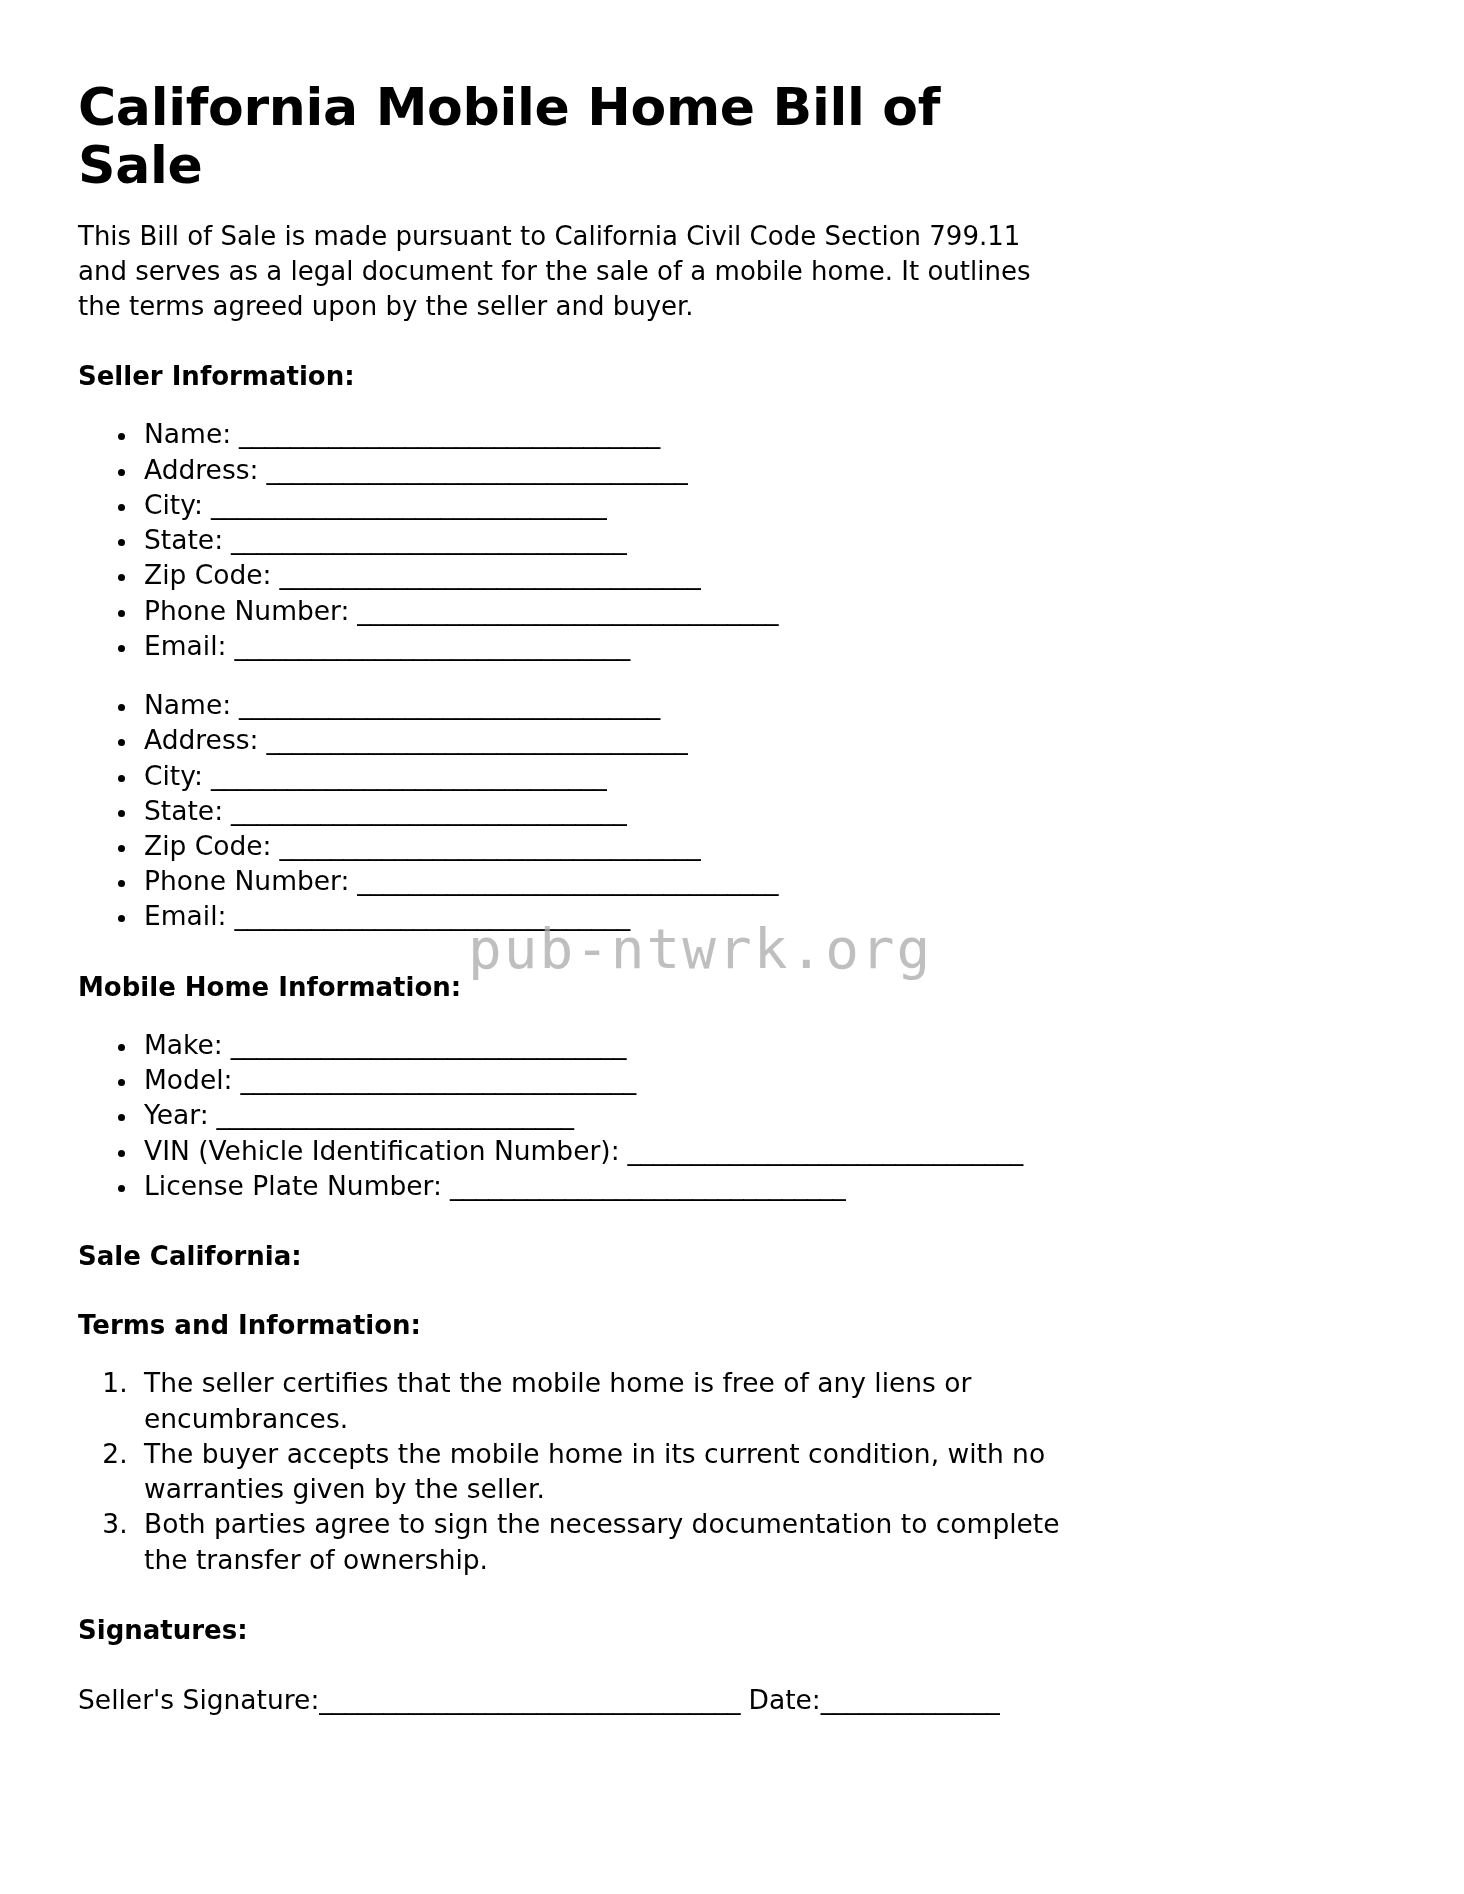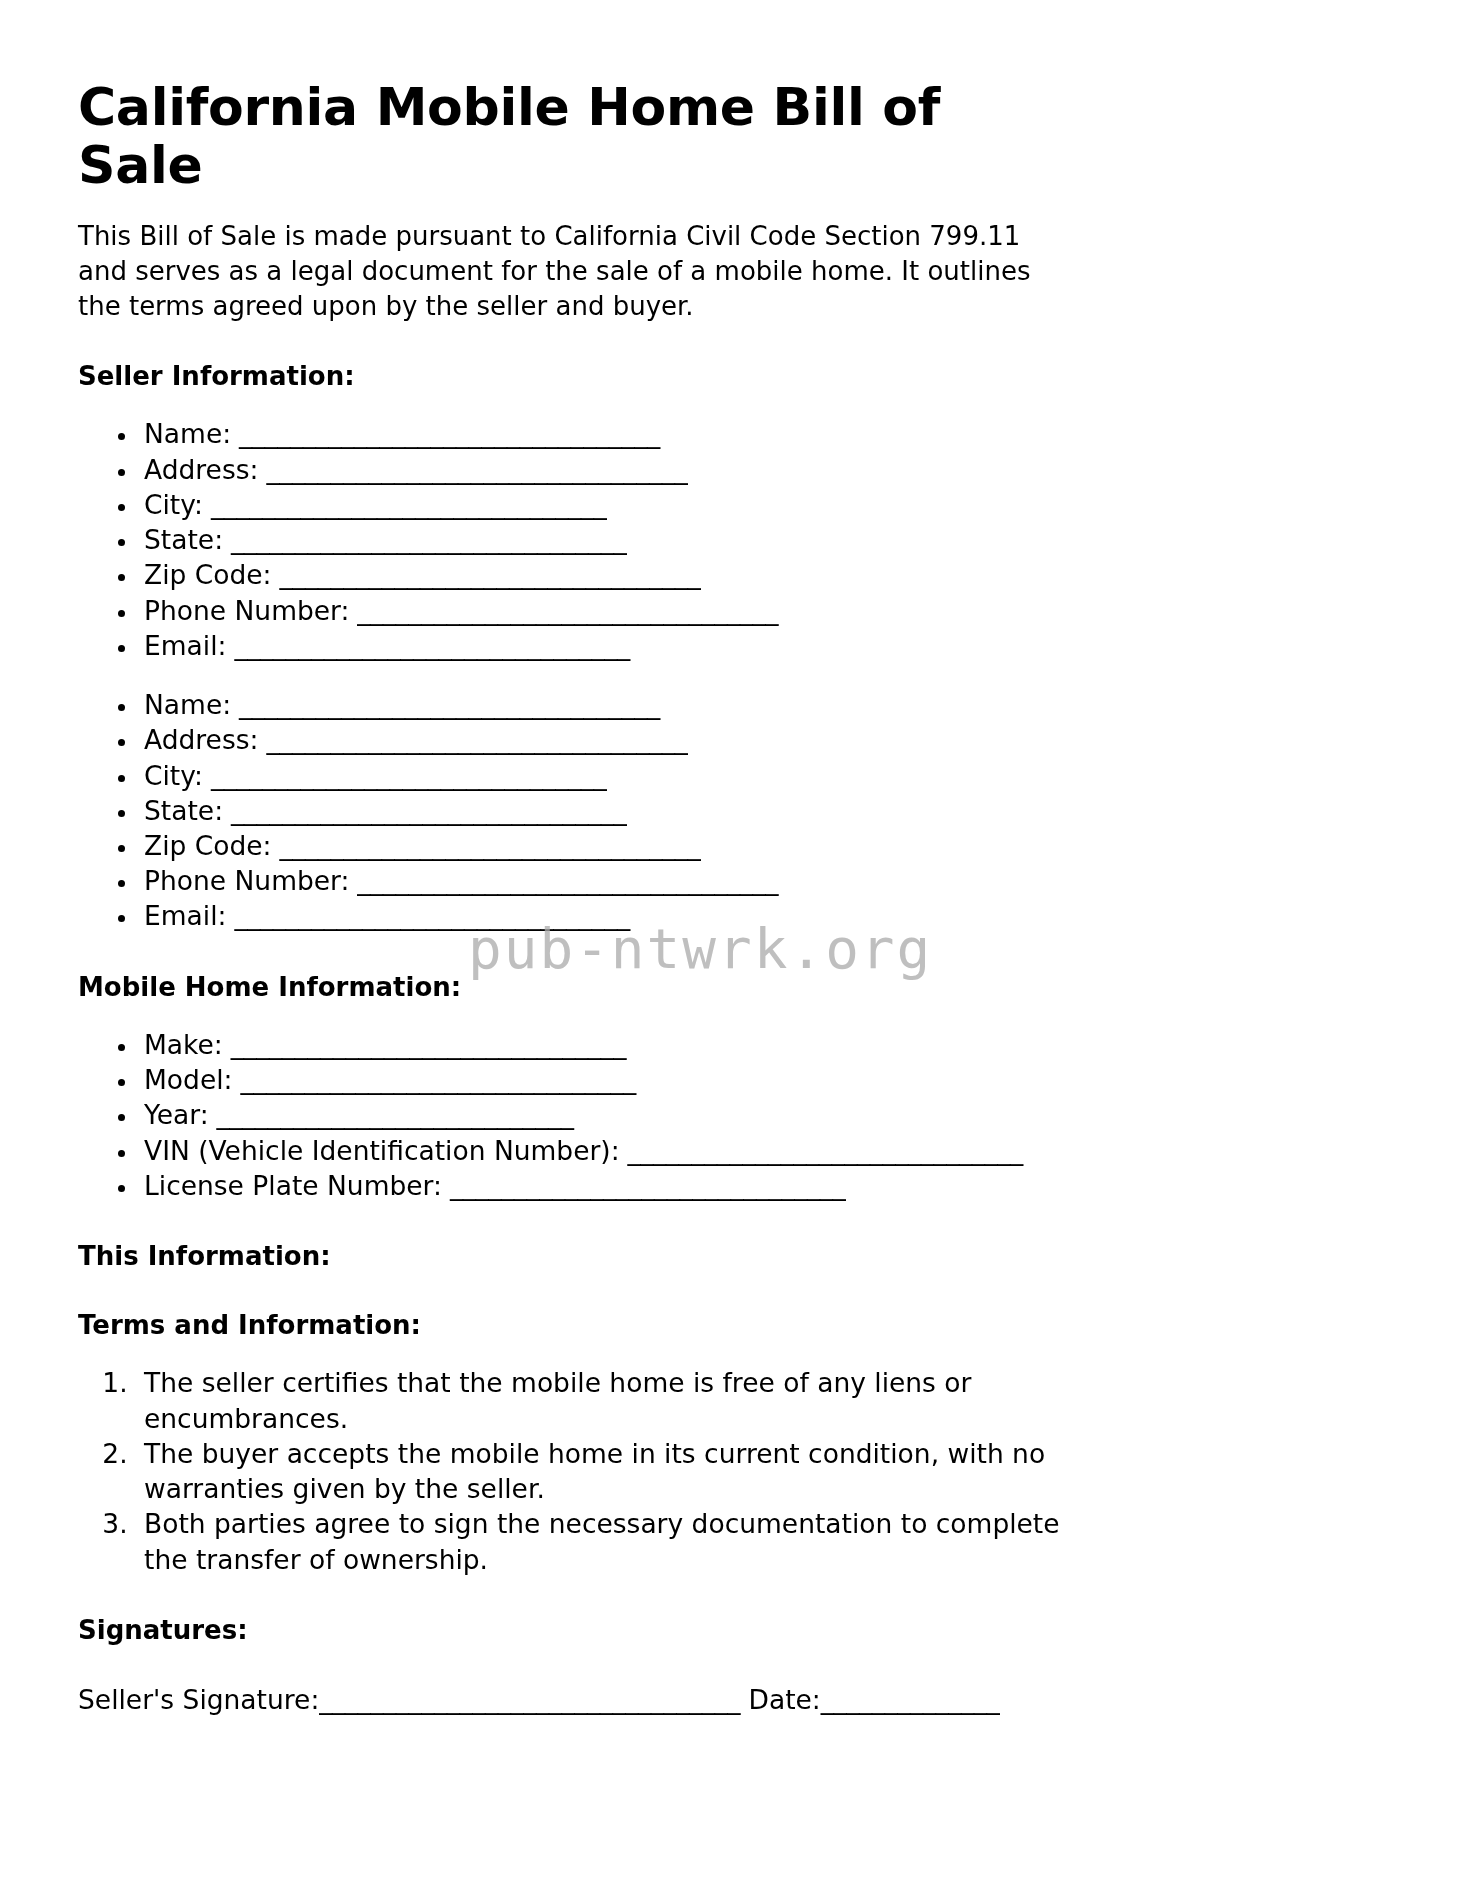--- a/index.html
+++ b/index.html
@@ -136,21 +136,21 @@
 
   <h2 class="section-heading">Mobile Home Information:</h2>
   <ul class="field-list">
       <li><span>Make:</span><span class="blank"> _______________________________</span></li>
       <li><span>Model:</span><span class="blank"> _______________________________</span></li>
       <li><span>Year:</span><span class="blank"> ____________________________</span></li>
       <li><span>VIN (Vehicle Identification Number):</span><span class="blank"> _______________________________</span></li>
       <li><span>License Plate Number:</span><span class="blank"> _______________________________</span></li>
     </ul>
 
-  <h2 class="section-heading">This Information:</h2>
+  <h2 class="section-heading">Sale California:</h2>
 
   <h2 class="section-heading">Terms and Information:</h2>
   <ol class="terms-list">
       <li>The seller certifies that the mobile home is free of any liens or encumbrances.</li>
       <li>The buyer accepts the mobile home in its current condition, with no warranties given by the seller.</li>
       <li>Both parties agree to sign the necessary documentation to complete the transfer of ownership.</li>
     </ol>
 
   <h2 class="section-heading">Signatures:</h2>
 

